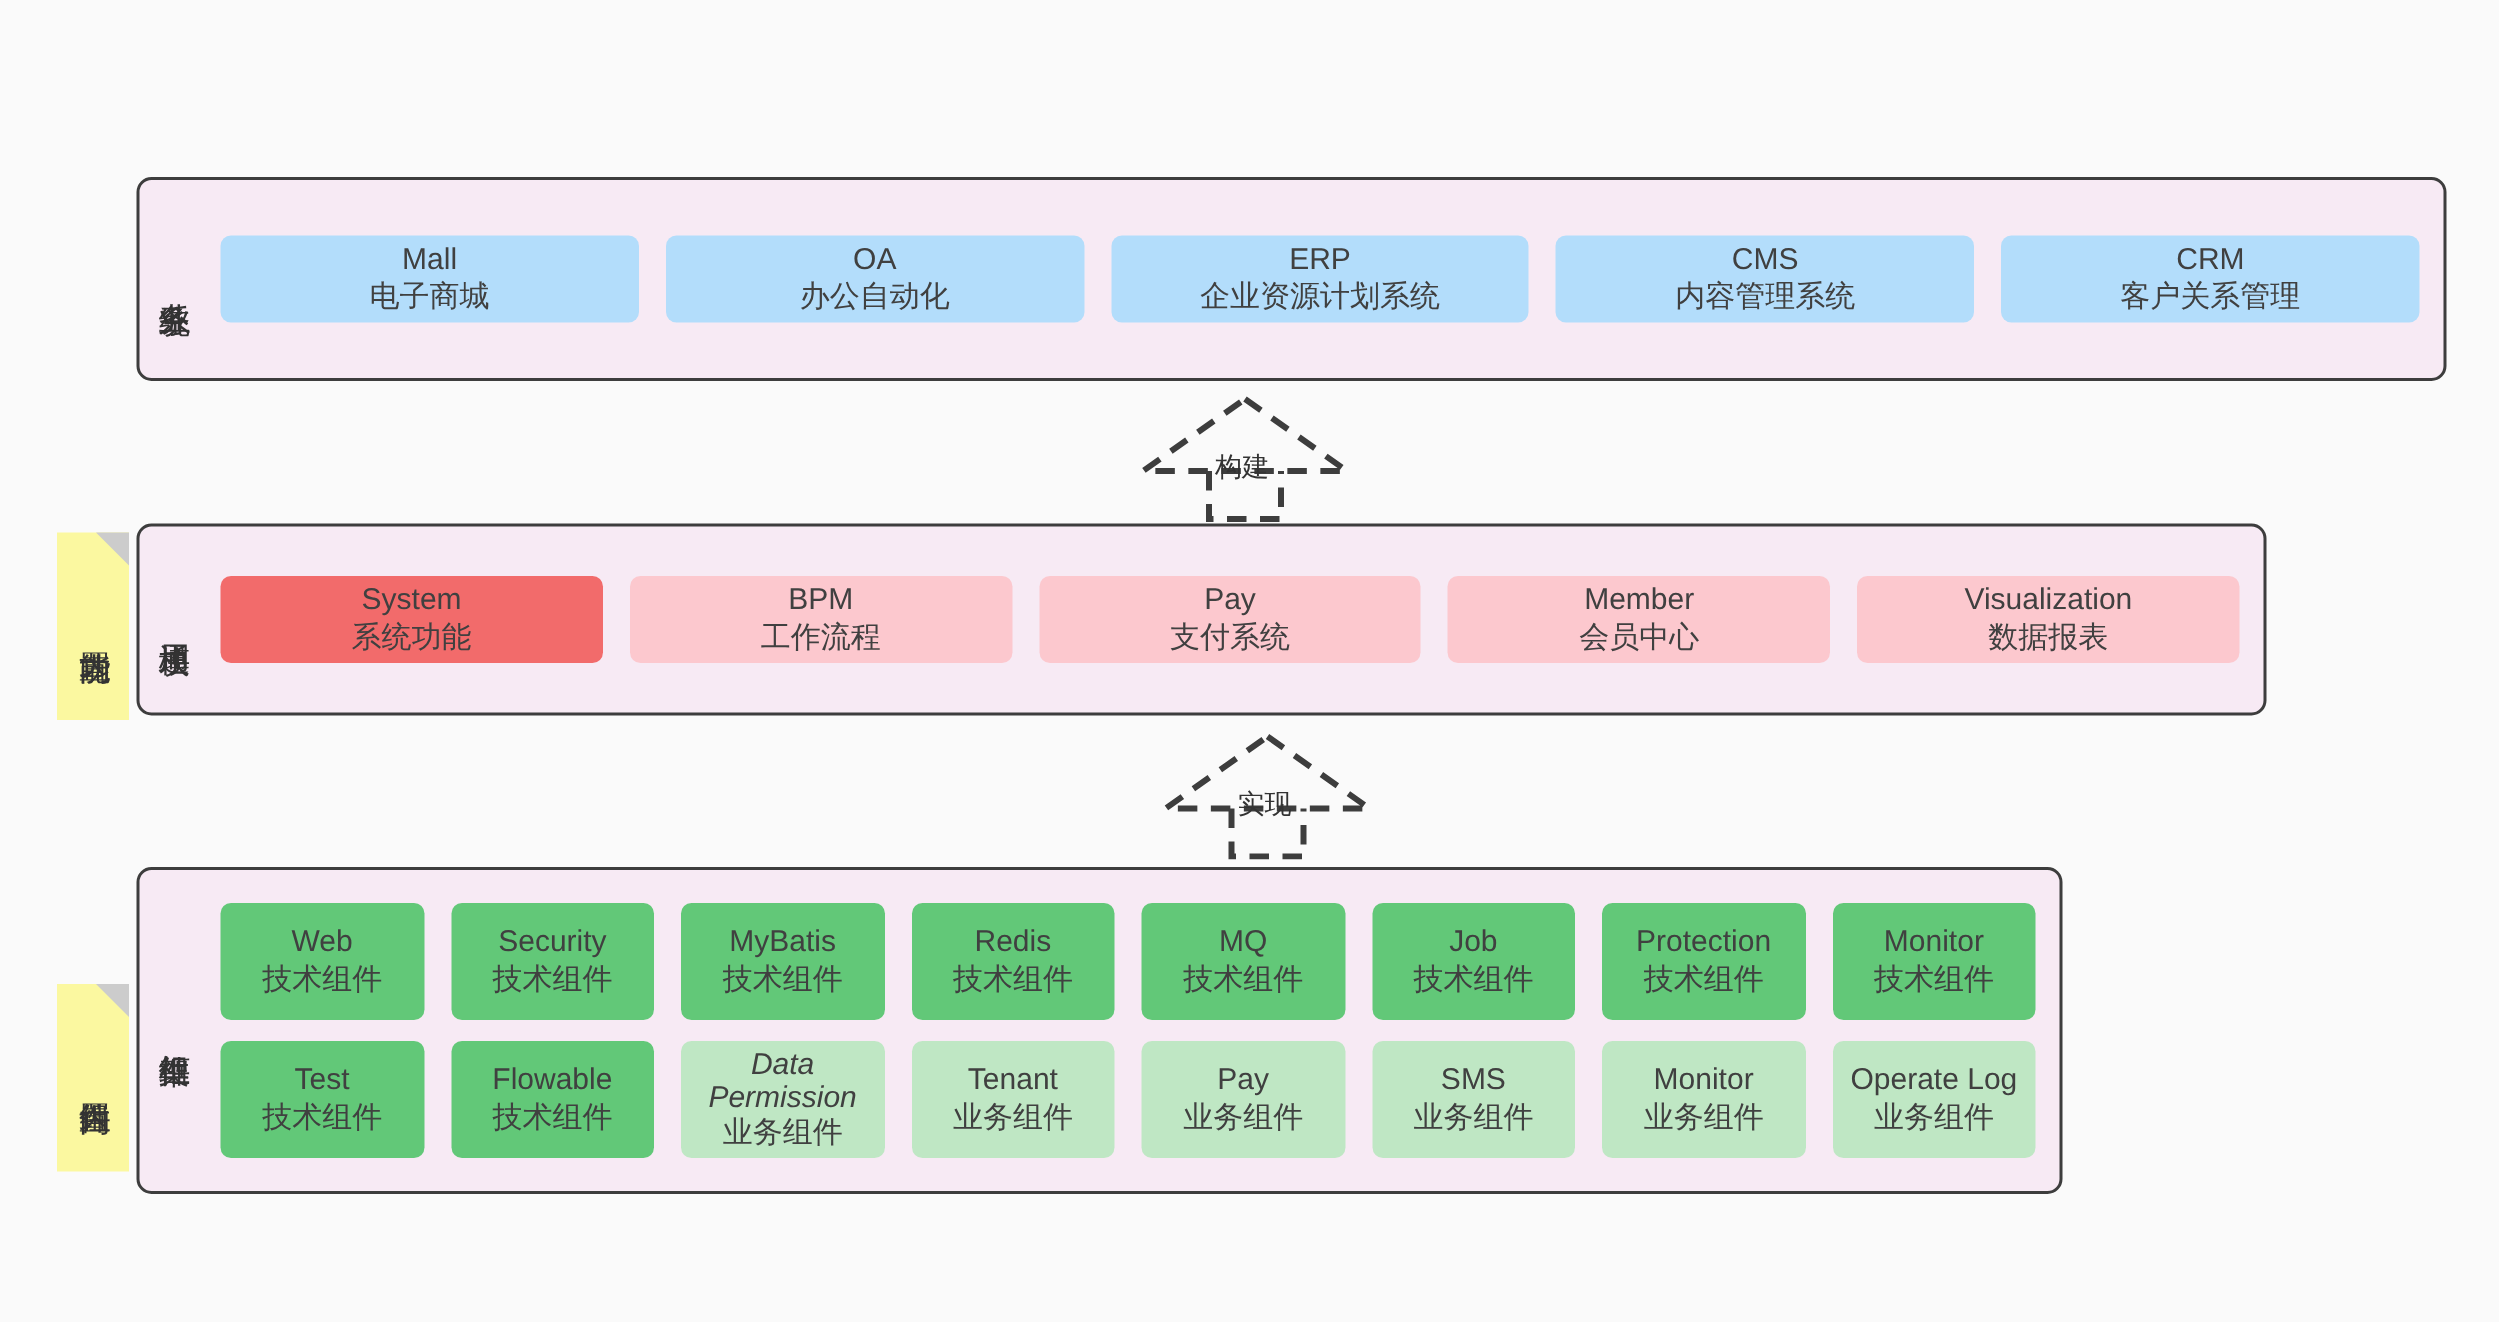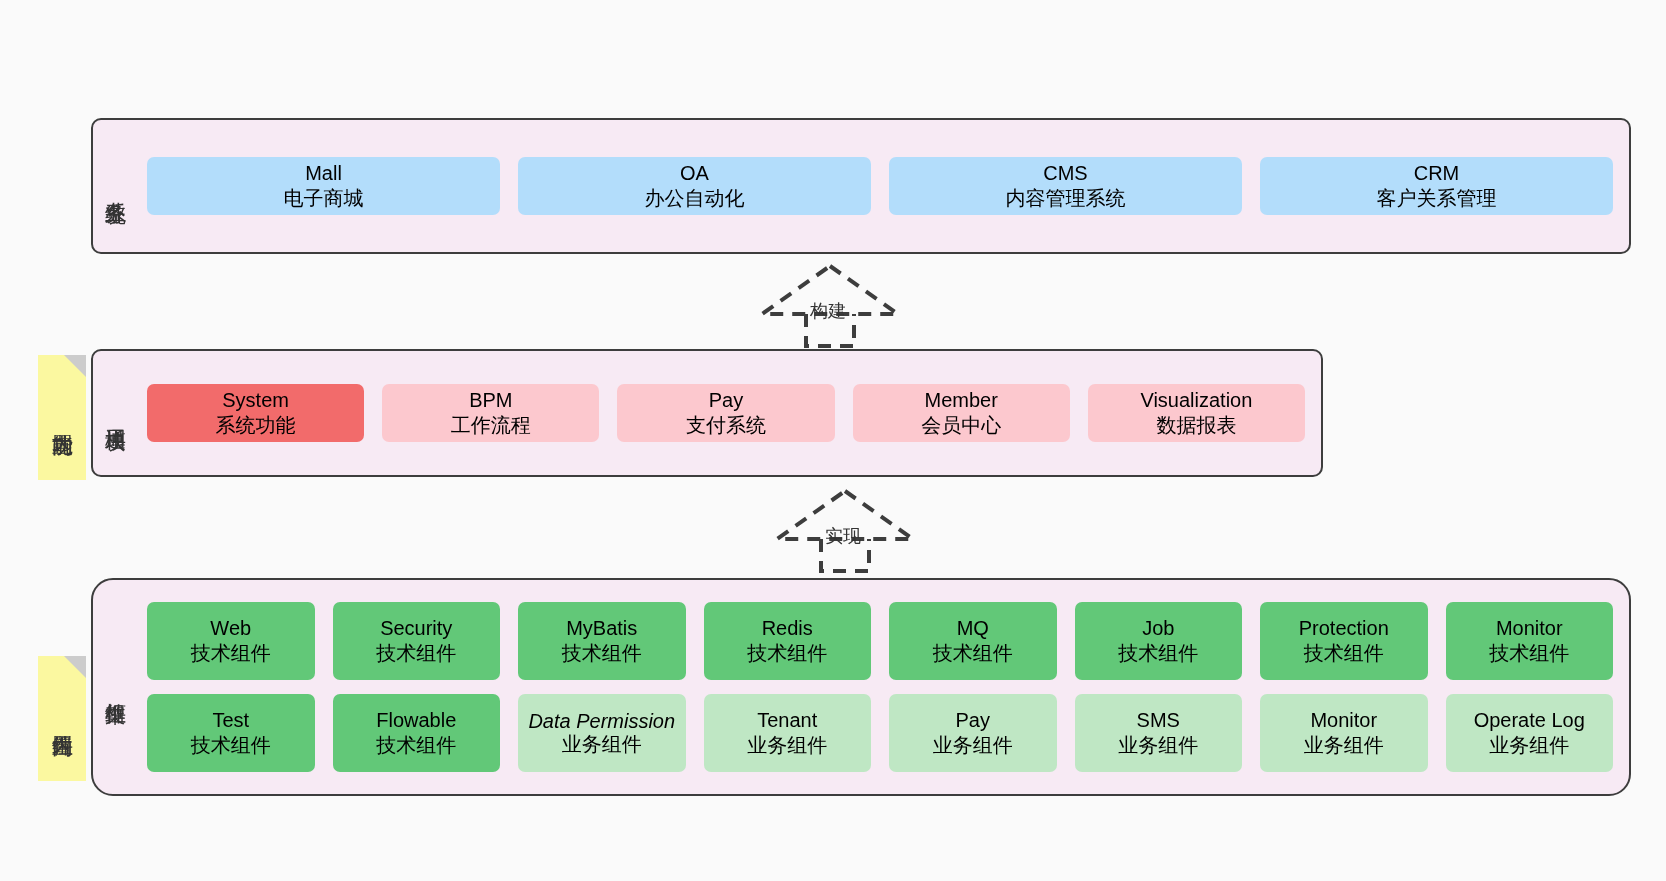--- a/index.html
+++ b/index.html
@@ -67,21 +67,21 @@
   .card {
     flex: 1 1 0;
     border-radius: 7px;
     display: flex;
     flex-direction: column;
     align-items: center;
     justify-content: center;
     text-align: center;
     font-size: 20px;
     line-height: 1.25;
-    color: #000000;
+    color: #404040;
     box-sizing: border-box;
     padding: 4px 6px;
   }
   .card .ln { display: block; }
 
   
   .c-blue       { background: #b3ddfb; }
   .c-red        { background: #f26b6b; }
   .c-pink       { background: #fcc8ce; }
   .c-green      { background: #62c878; }
@@ -137,20 +137,24 @@
       <div class="row">
         <div class="card c-blue">
           <span class="ln">Mall</span>
           <span class="ln">电子商城</span>
         </div>
         <div class="card c-blue">
           <span class="ln">OA</span>
           <span class="ln">办公自动化</span>
         </div>
         <div class="card c-blue">
+          <span class="ln">ERP</span>
+          <span class="ln">企业资源计划系统</span>
+        </div>
+        <div class="card c-blue">
           <span class="ln">CMS</span>
           <span class="ln">内容管理系统</span>
         </div>
         <div class="card c-blue">
           <span class="ln">CRM</span>
           <span class="ln">客户关系管理</span>
         </div>
       </div>
     </div>
   </div>
@@ -163,21 +167,21 @@
       <path d="M48 52 L48 84 L96 84 L96 52" stroke="#3d3d3d" stroke-width="4" stroke-dasharray="13 9" fill="none"></path>
     </svg>
     <span class="arrow-label" style="left:52px; top:37px;">构建</span>
   </div>
 
   <div class="note" style="left:38px; top:355px; width:48px; height:125px;">
     <span class="fold"></span>
     <span>内置功能</span>
   </div>
 
-  <div class="layer" style="left:91px; top:349px; width:1232px; height:128px;">
+  <div class="layer" style="left:91px; top:349px; width:1420px; height:128px;">
     <div class="layer-title">通用模块</div>
     <div class="layer-body">
       <div class="row">
         <div class="card c-red">
           <span class="ln">System</span>
           <span class="ln">系统功能</span>
         </div>
         <div class="card c-pink">
           <span class="ln">BPM</span>
           <span class="ln">工作流程</span>
@@ -204,21 +208,21 @@
       <path d="M48 52 L48 84 L96 84 L96 52" stroke="#3d3d3d" stroke-width="4" stroke-dasharray="13 9" fill="none"></path>
     </svg>
     <span class="arrow-label" style="left:52px; top:37px;">实现</span>
   </div>
 
   <div class="note" style="left:38px; top:656px; width:48px; height:125px;">
     <span class="fold"></span>
     <span>内置组件</span>
   </div>
 
-  <div class="layer" style="left:91px; top:578px; width:1540px; height:218px;border-radius:22px;">
+  <div class="layer" style="left:91px; top:578px; width:1284px; height:218px;">
     <div class="layer-title">框架组件</div>
     <div class="layer-body">
       <div class="row" style="height:78px;">
         <div class="card c-green">
           <span class="ln">Web</span>
           <span class="ln">技术组件</span>
         </div>
         <div class="card c-green">
           <span class="ln">Security</span>
           <span class="ln">技术组件</span>

